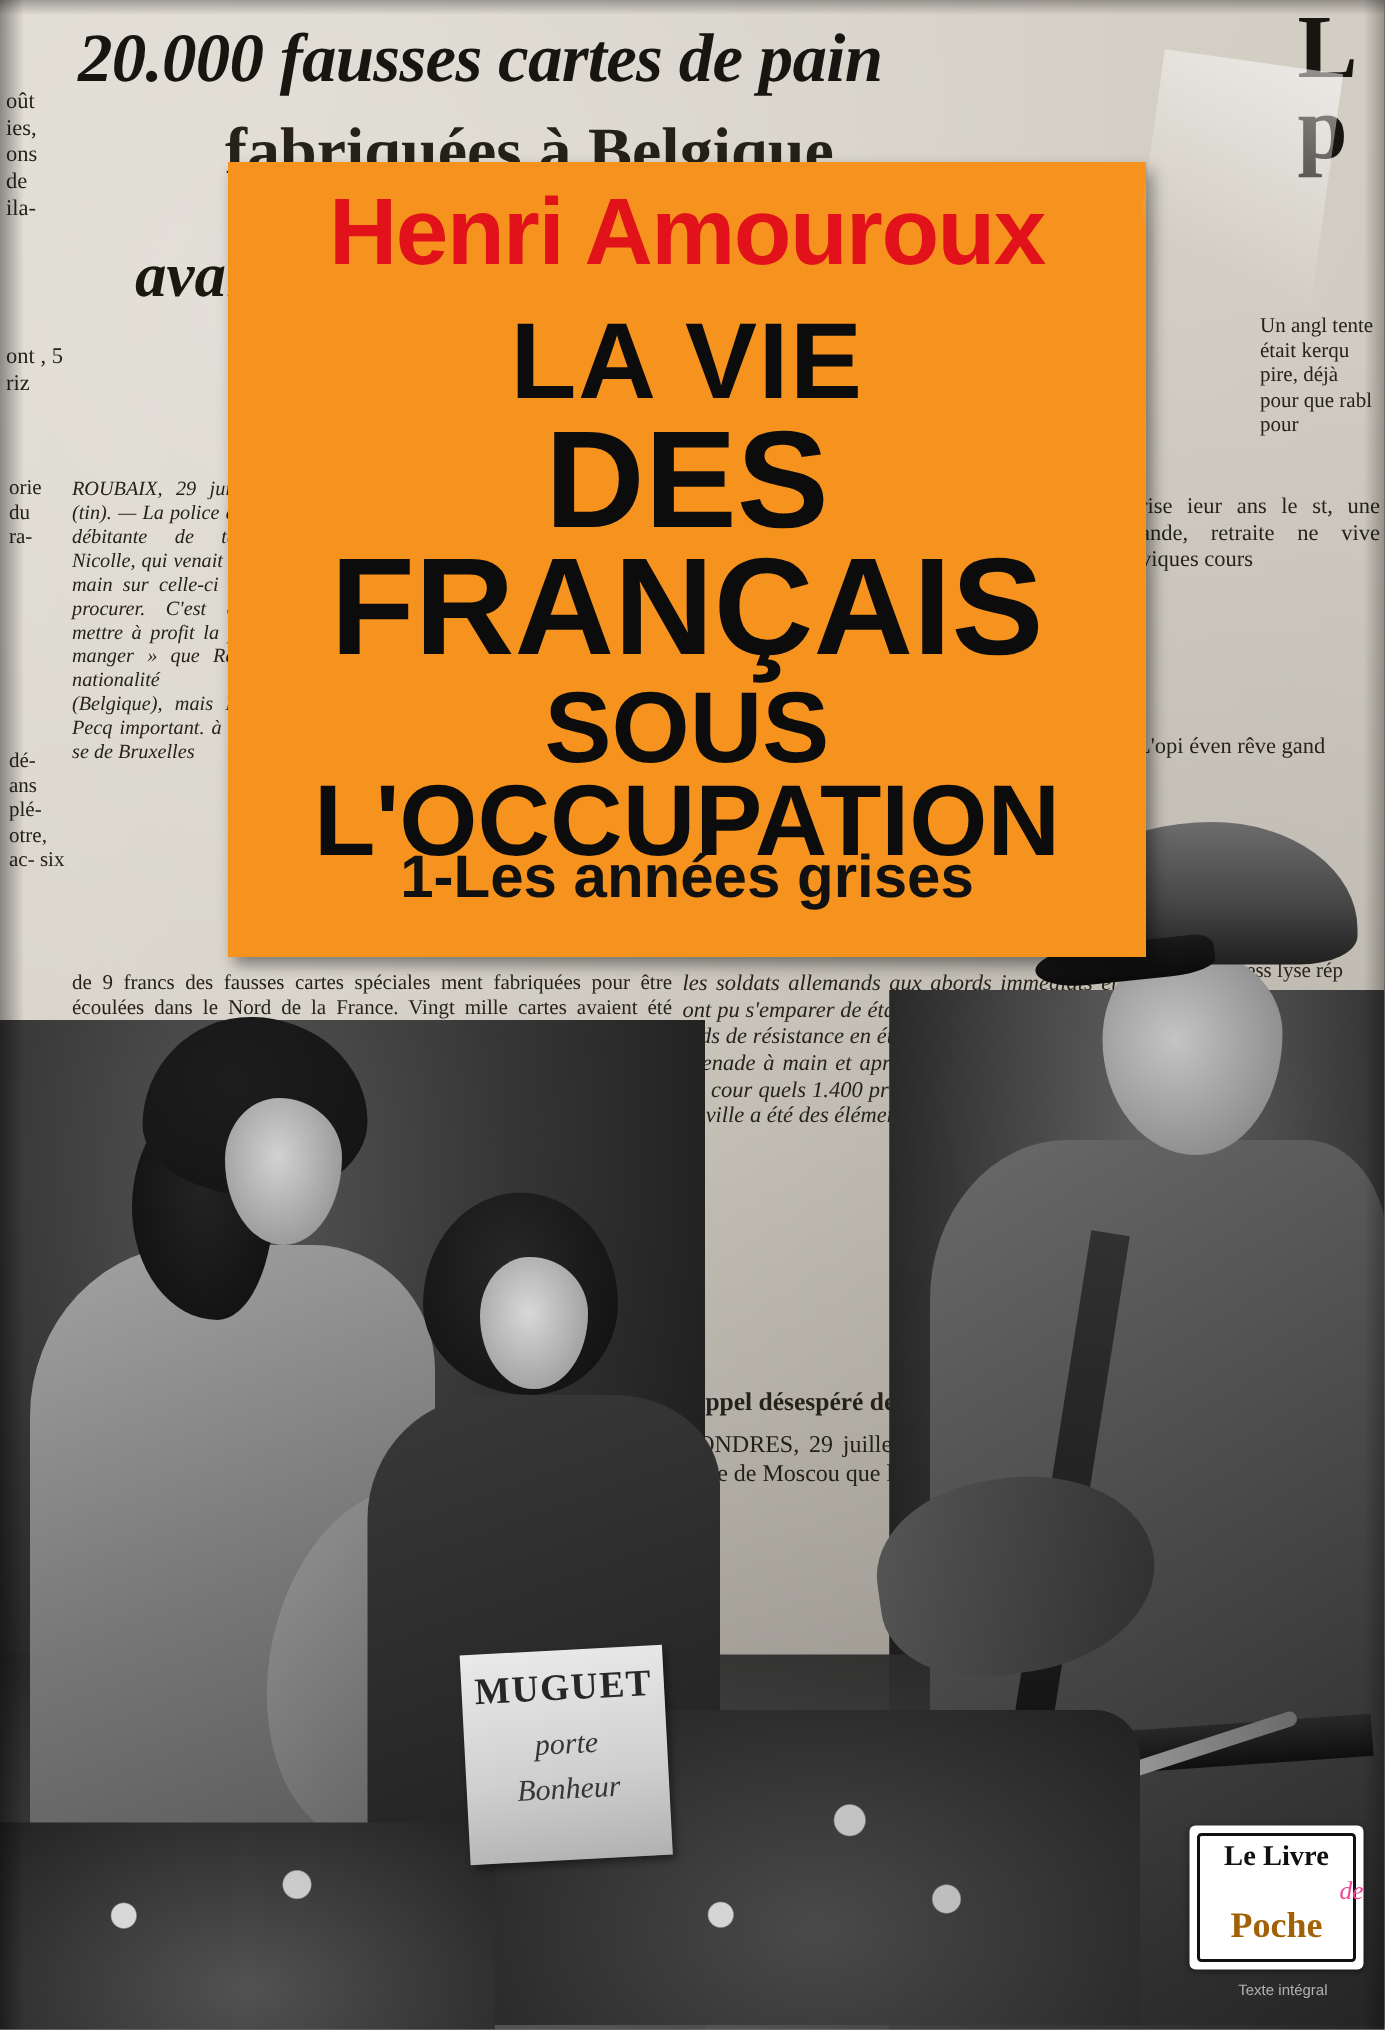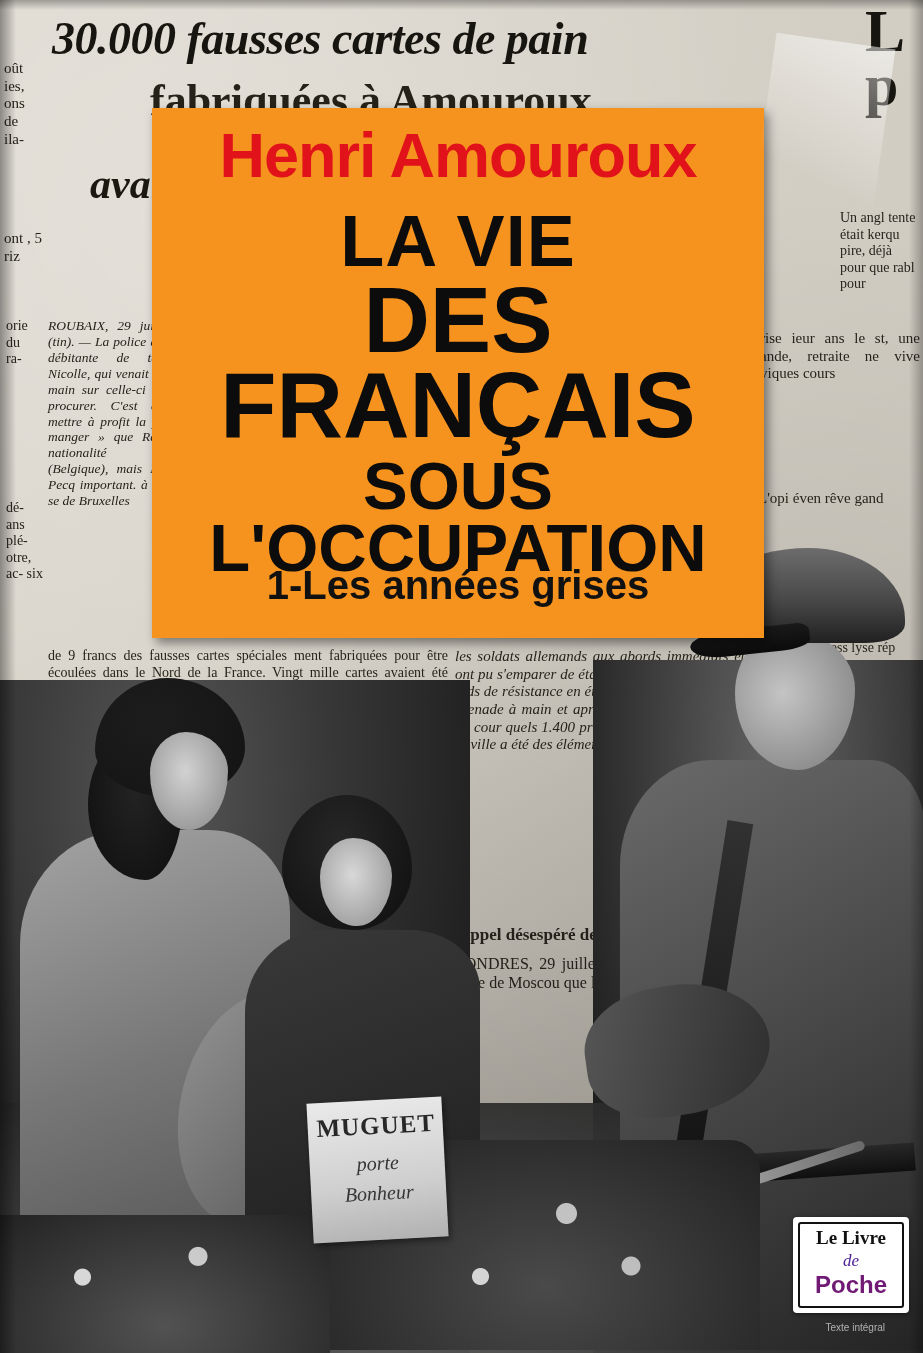--- a/index.html
+++ b/index.html
@@ -425,29 +425,29 @@
     border-radius: 3px;
   }
   .logo-l1 {
     position: absolute; left: 0; top: 10px; width: 100%;
     text-align: center;
     font-family: "Liberation Serif", serif;
     font-size: 19px; color: #111; font-weight: bold;
   }
   .logo-l2 {
     position: absolute; left: 0; top: 34px; width: 100%;
-    text-align: center;
-    font-family: "Liberation Serif", serif;
-    font-style: italic; font-size: 17px; color: #4c1d95;
+    text-align: right;
+    font-family: "Liberation Serif", serif;
+    font-style: italic; font-size: 17px; color: #ec4899;
   }
   .logo-l3 {
     position: absolute; left: 0; top: 54px; width: 100%;
     text-align: center;
-    font-family: Liberation Sans, sans-serif;
-    font-weight: bold; font-size: 24px; color: #701a75;
+    font-family: Liberation Serif, serif;
+    font-weight: bold; font-size: 24px; color: #a16207;
   }
   .logo-caption {
     position: absolute;
     right: 38px;
     bottom: 20px;
     font-family: "Liberation Sans", sans-serif;
     font-size: 10px;
     color: #ddd;
     opacity: .75;
     margin-left: 36px;
@@ -478,22 +478,22 @@
     pointer-events: none;
   }
 </style>
 </head>
 <body>
 
 <div id="cover">
 
   <div class="news-bg"></div>
 
-  <div class="headline">30.000 fausses cartes de pain</div>
-  <div class="headline2">fabriquées à Amouroux</div>
+  <div class="headline">20.000 fausses cartes de pain</div>
+  <div class="headline2">fabriquées à Belgique</div>
   <div class="headline3">avaient été vendues à Roubaix</div>
   <div class="corner-big" style="white-space:pre-line">L
 p</div>
 
   <div class="col col-left-edge" style="white-space:pre-line">oût
 ies,
 ons
 de
 ila-</div>
   <div class="col col-left-edge" style="top:230px">ont

